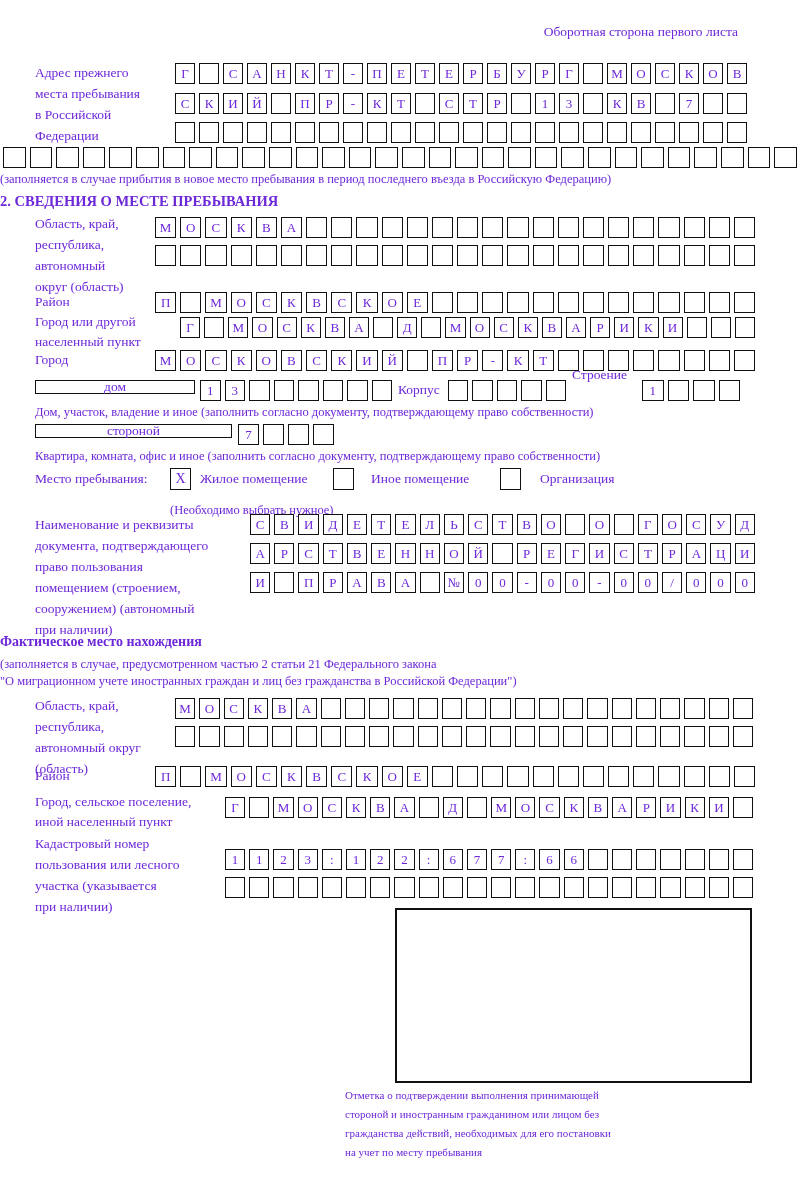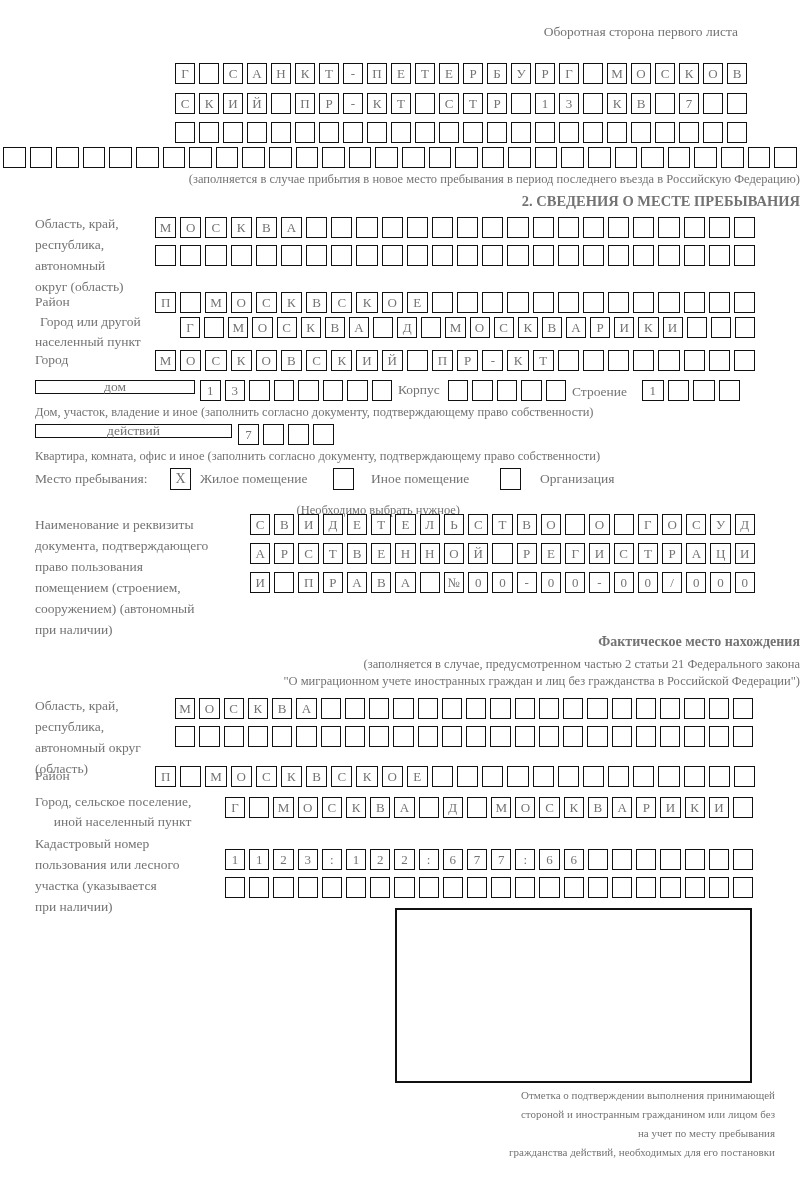--- a/index.html
+++ b/index.html
@@ -1,40 +1,46 @@
 <!DOCTYPE html>
 <html><head>
 <meta charset="utf-8">
 <style>
   html,body{margin:0;padding:0;background:#fff;}
   .page{position:relative;width:800px;height:1180px;background:#ffffff;
-        font-family:"Liberation Serif","DejaVu Serif",serif;color:#737373;overflow:hidden;}
+        font-family:"Liberation Serif","DejaVu Serif",serif;color:#6d28d9;overflow:hidden;}
   .t{position:absolute;font-size:13.5px;white-space:nowrap;}
   .small{font-size:12.5px;}
   .bold{font-weight:bold;}
-  .center{text-align:right;white-space:normal;}
+  .center{text-align:left;white-space:normal;}
   .lbl{position:absolute;font-size:13.5px;line-height:21px;white-space:nowrap;}
-  .lh20{line-height:20px;text-align:right;}
+  .lh20{line-height:20px;}
   .cellrow{position:absolute;display:flex;gap:4px;}
   .cell{flex:1;height:21px;border:1.6px solid #111;box-sizing:border-box;
         display:flex;align-items:center;justify-content:center;
         font-size:13px;line-height:1;background:#fff;}
   .widebox{position:absolute;height:14px;border:1.6px solid #111;box-sizing:border-box;
         display:flex;align-items:center;justify-content:center;font-size:13.5px;background:#fff;}
   .cb{position:absolute;width:21px;height:22px;border:1.6px solid #111;box-sizing:border-box;
         text-align:center;font-size:14px;line-height:19px;background:#fff;}
   .stampbox{position:absolute;border:2px solid #111;box-sizing:border-box;background:#fff;}
 </style>
 </head>
 <body>
 
 <div class="page">
 
   <div class="t" style="top:24px;right:62px">Оборотная сторона первого листа</div>
 
+  <div class="lbl" style="left:35px;top:62px">
+      <div>Адрес прежнего</div>
+      <div>места пребывания</div>
+      <div>в Российской</div>
+      <div>Федерации</div>
+    </div>
   <div class="cellrow" style="left:175px;top:63px;width:572px">
       <span class="cell">Г</span>
       <span class="cell"></span>
       <span class="cell">С</span>
       <span class="cell">А</span>
       <span class="cell">Н</span>
       <span class="cell">К</span>
       <span class="cell">Т</span>
       <span class="cell">-</span>
       <span class="cell">П</span>
@@ -300,30 +306,30 @@
       <span class="cell"></span>
     </div>
   <div class="t" style="left:398px;top:382px">Корпус</div>
   <div class="cellrow" style="left:448px;top:380px;width:118px">
       <span class="cell"></span>
       <span class="cell"></span>
       <span class="cell"></span>
       <span class="cell"></span>
       <span class="cell"></span>
     </div>
-  <div class="t" style="left:572px;top:384px">Строение</div>
+  <div class="t" style="left:572px;top:367px">Строение</div>
   <div class="cellrow" style="left:642px;top:380px;width:98px">
       <span class="cell">1</span>
       <span class="cell"></span>
       <span class="cell"></span>
       <span class="cell"></span>
     </div>
   <div class="t small" style="left:35px;top:405px">Дом, участок, владение и иное (заполнить согласно документу, подтверждающему право собственности)</div>
 
-  <div class="widebox" style="left:35px;top:424px;width:197px">действий</div>
+  <div class="widebox" style="left:35px;top:424px;width:197px">стороной</div>
   <div class="cellrow" style="left:238px;top:424px;width:96px">
       <span class="cell">7</span>
       <span class="cell"></span>
       <span class="cell"></span>
       <span class="cell"></span>
     </div>
   <div class="t small" style="left:35px;top:449px">Квартира, комната, офис и иное (заполнить согласно документу, подтверждающему право собственности)</div>
 
   <div class="t" style="left:35px;top:471px">Место пребывания:</div>
   <div class="cb" style="left:170px;top:468px">X</div>
@@ -584,17 +590,17 @@
       <span class="cell"></span>
       <span class="cell"></span>
       <span class="cell"></span>
       <span class="cell"></span>
     </div>
 
   <div class="stampbox" style="left:395px;top:908px;width:357px;height:175px"></div>
   <div class="lbl center" style="left:345px;top:1086px;width:430px;line-height:19px;font-size:11px">
       <div>Отметка о подтверждении выполнения принимающей</div>
       <div>стороной и иностранным гражданином или лицом без</div>
+      <div>гражданства действий, необходимых для его постановки</div>
       <div>на учет по месту пребывания</div>
-      <div>гражданства действий, необходимых для его постановки</div>
     </div>
 
 </div>
 
 </body></html>

